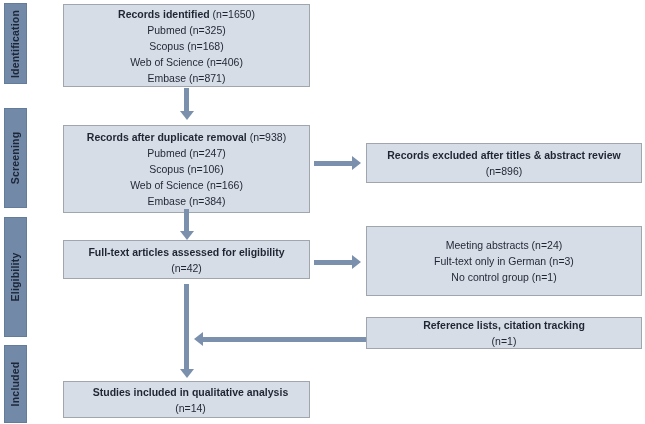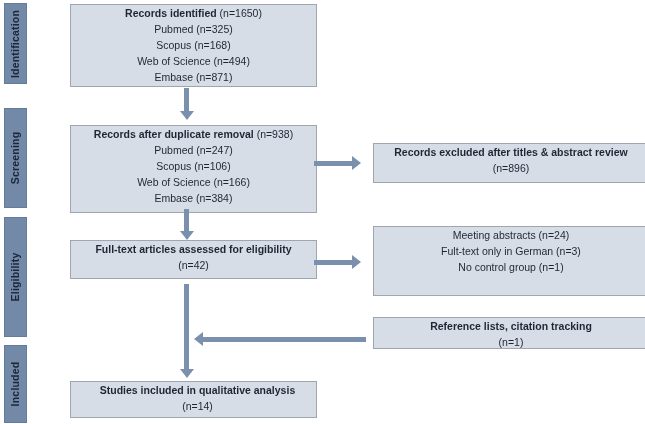--- a/index.html
+++ b/index.html
@@ -46,26 +46,25 @@
   }
   
   .box {
     position: absolute;
     background: var(--box-fill);
     border: 1px solid var(--box-border);
     box-sizing: border-box;
     display: flex;
     flex-direction: column;
     align-items: center;
-    justify-content: flex-start;
+    justify-content: center;
     text-align: center;
     color: var(--box-text);
     font-size: 10.5px;
     line-height: 16px;
-    margin-left: 7px;
   }
   .box .bl { white-space: nowrap; }
   .box .b { font-weight: 700; }
   .main-box { left: 63px; width: 247px; }
   .side-box { left: 366px; width: 276px; }
   
   .shaft-v { position: absolute; width: 5px; background: var(--arrow); }
   .shaft-h { position: absolute; height: 5px; background: var(--arrow); }
   .head { position: absolute; width: 0; height: 0; }
   .head-down {
@@ -99,21 +98,21 @@
     <span>Eligibility</span>
   </div>
   <div class="bar" style="top:345px;height:78px;">
     <span>Included</span>
   </div>
 
   <div class="box main-box" style="top:4px;height:83px;">
     <div class="bl"><span class="b">Records identified</span><span> (n=1650)</span></div>
     <div class="bl">Pubmed (n=325)</div>
     <div class="bl">Scopus (n=168)</div>
-    <div class="bl">Web of Science (n=494)</div>
+    <div class="bl">Web of Science (n=406)</div>
     <div class="bl">Embase (n=871)</div>
   </div>
 
   <div class="box main-box" style="top:125px;height:88px;">
     <div class="bl"><span class="b">Records after duplicate removal</span><span> (n=938)</span></div>
     <div class="bl">Pubmed (n=247)</div>
     <div class="bl">Scopus (n=106)</div>
     <div class="bl">Web of Science (n=166)</div>
     <div class="bl">Embase (n=384)</div>
   </div>

